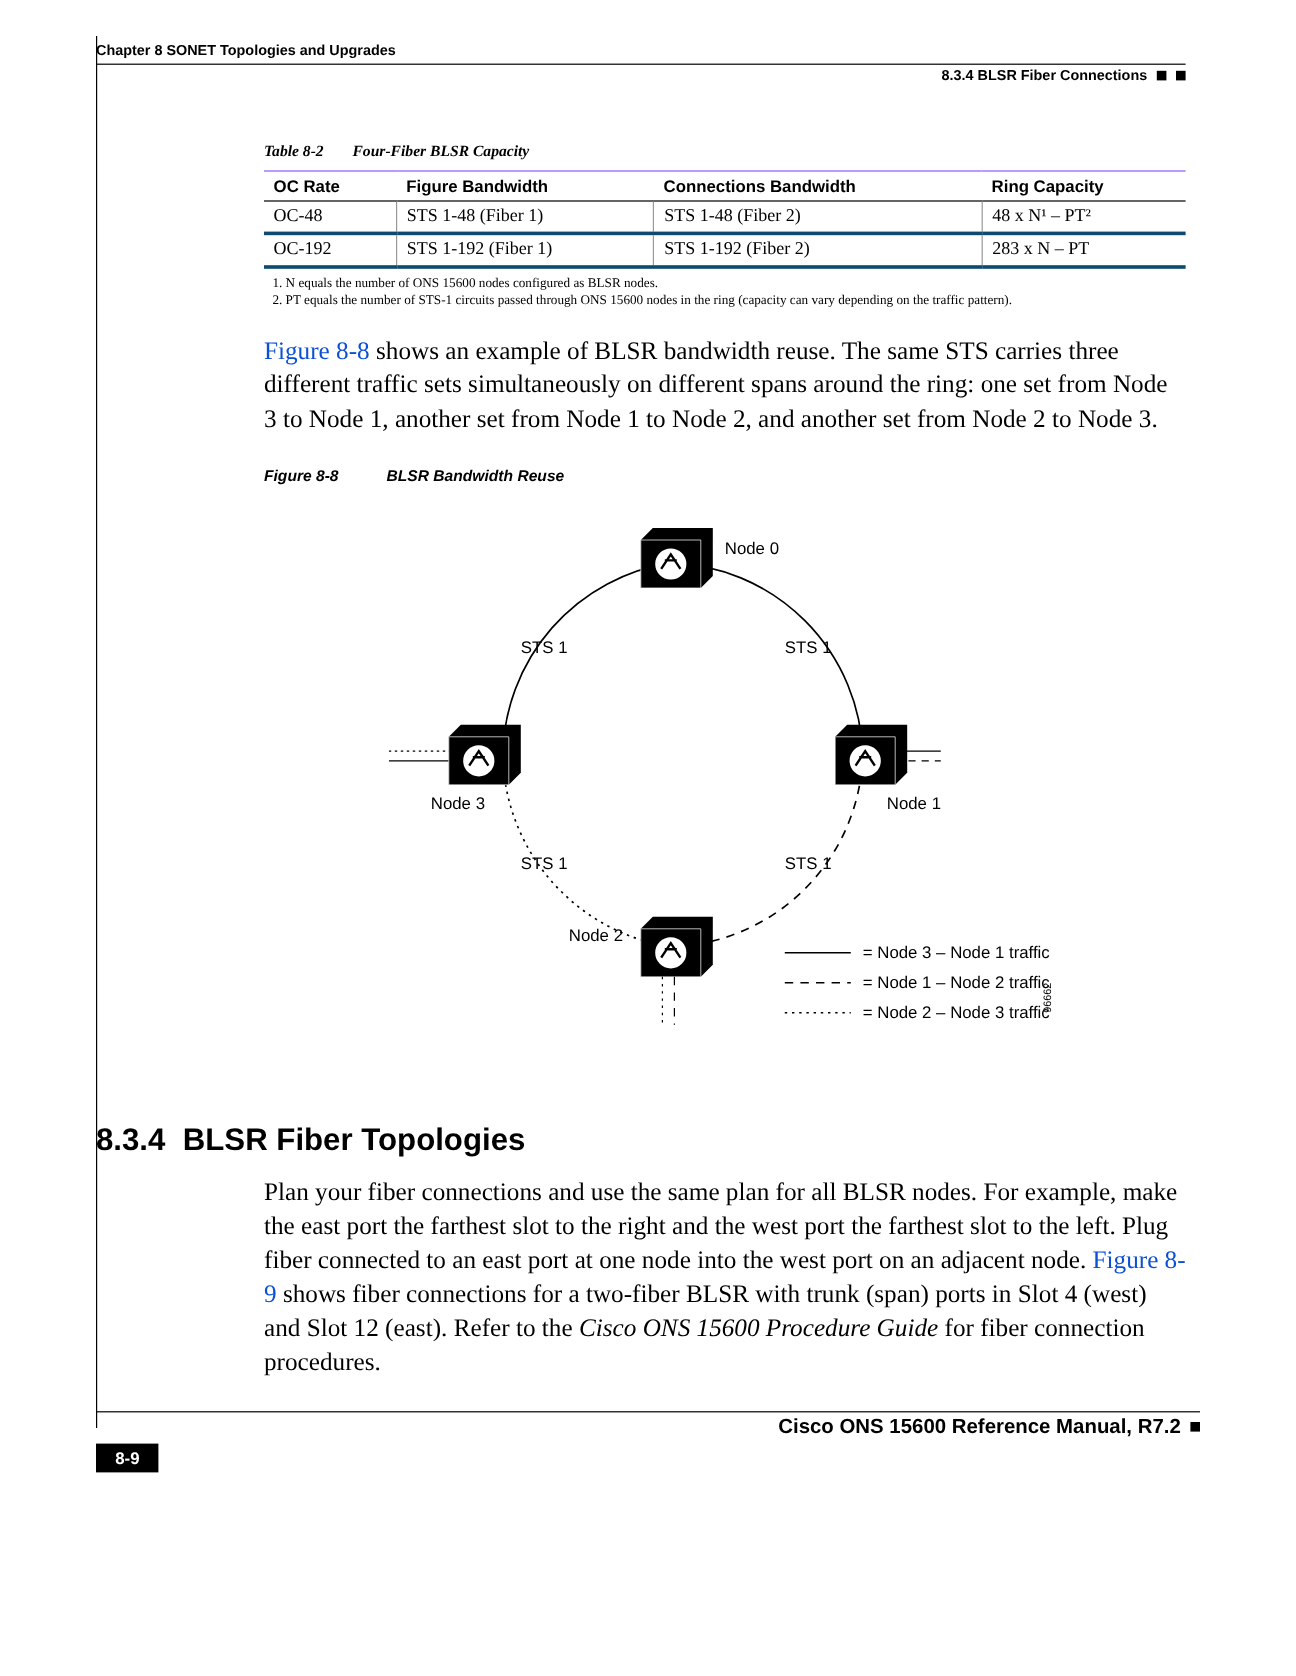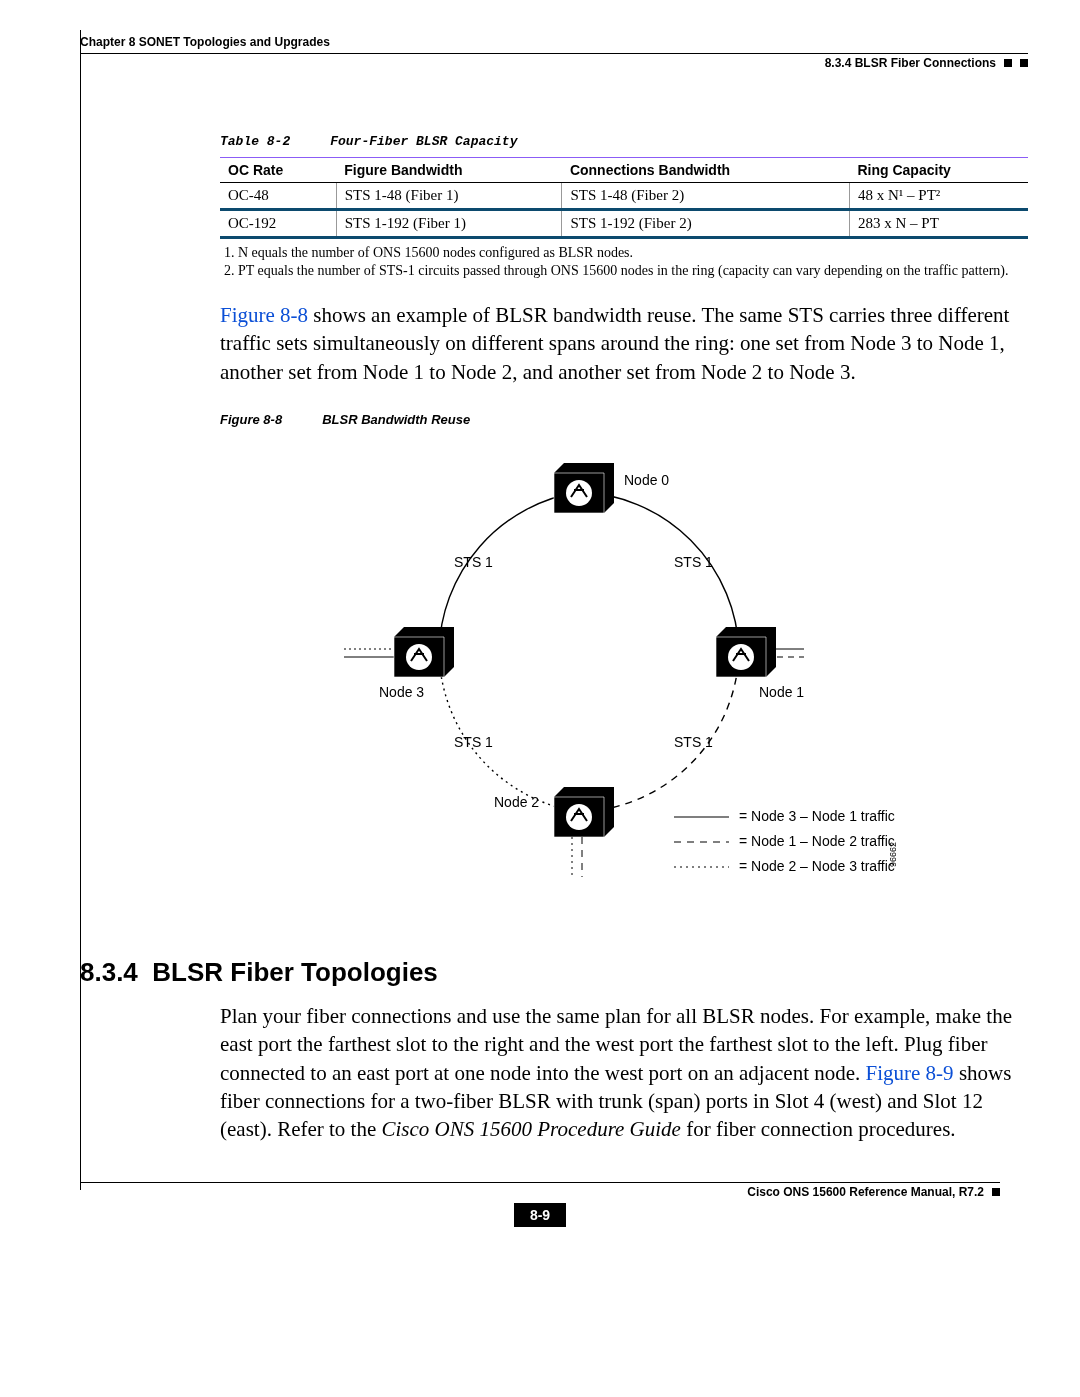--- a/index.html
+++ b/index.html
@@ -8,21 +8,21 @@
     background: #fff;
     font-family: "Times New Roman", Times, serif;
     color: #000;
     font-size: 15px;
   }
   .page {
     width: 1080px;
     height: 1397px;
     position: relative;
     box-sizing: border-box;
-    padding: 35px 52px 0 80px;
+    padding: 35px 92px 0 80px;
   }
   .thin-rule {
     position: absolute;
     left: 80px;
     top: 30px;
     width: 4px;
     height: 1160px;
     border-left: 1px solid #000;
   }
   .header-row {
@@ -42,28 +42,28 @@
     justify-content: flex-end;
     align-items: center;
     font-family: Arial, Helvetica, sans-serif;
     font-size: 12px;
     font-weight: bold;
     gap: 8px;
   }
   .sq { width: 8px; height: 8px; background:#000; display:inline-block; }
   .content-indent { margin-left: 140px; margin-right: 0; }
   .table-caption-row {
-    font-family: Liberation Mono, monospace;
+    font-family: Liberation Serif, serif;
     font-weight: bold;
     font-style: italic;
     font-size: 13px;
-    margin-top: 64px;
+    margin-top: 48px;
     margin-bottom: 8px;
     display:flex;
-    gap: 40px;
+    gap: 24px;
   }
   table.data {
     border-collapse: collapse;
     width: 100%;
     font-size: 15px;
   }
   table.data th {
     font-family: Arial, Helvetica, sans-serif;
     font-weight: bold;
     text-align: left;
@@ -72,21 +72,21 @@
     padding: 4px 8px;
     font-size: 14px;
   }
   table.data td {
     border-bottom: 3px solid #0c4a6e;
     border-left: 1px solid #999;
     padding: 4px 8px;
   }
   table.data td:first-child { border-left: none; }
   .footnotes {
-    font-size: 14px;
+    font-size: 11px;
     margin-top: 6px;
     padding-left: 18px;
   }
   .footnotes li { margin-bottom: 2px; }
   .para { margin-top: 22px; line-height: 1.35; font-size: 21px; }
   .link { color: #0b4fd6; }
   .fig-caption {
     font-family: Arial, Helvetica, sans-serif;
     font-weight: bold;
     font-style: italic;
@@ -110,21 +110,21 @@
     margin-bottom: 14px;
   }
   .footer-bar {
     position: absolute;
     left: 80px; right: 80px; bottom: 170px;
   }
   .footer-line {
     border-top: 1px solid #000;
     display:flex; justify-content:flex-end;
     font-family: Arial, Helvetica, sans-serif;
-    font-size: 12px; font-weight:bold;
+    font-size: 17px; font-weight:bold;
     padding-top:2px;
     align-items:center;
     gap:8px;
   }
   .page-num-box {
     background:#000; color:#fff;
     font-family: Arial, Helvetica, sans-serif;
     font-weight:bold; font-size:14px;
     padding: 4px 16px;
   }
@@ -283,19 +283,19 @@
     </p>
   </div>
 
   <div class="footer-bar">
     <div class="footer-line">
       <div class="footer-stack">
         <span>Cisco ONS 15600 Reference Manual, R7.2</span>
       </div>
       <span class="sq"></span>
     </div>
-    <div style="display:flex;justify-content:center;margin-top:4px">
+    <div style="display:flex;justify-content:flex-start;margin-top:4px">
       <span class="page-num-box">8-9</span>
     </div>
   </div>
 
   <div class="thin-rule"></div>
 </div>
 
 </body></html>

